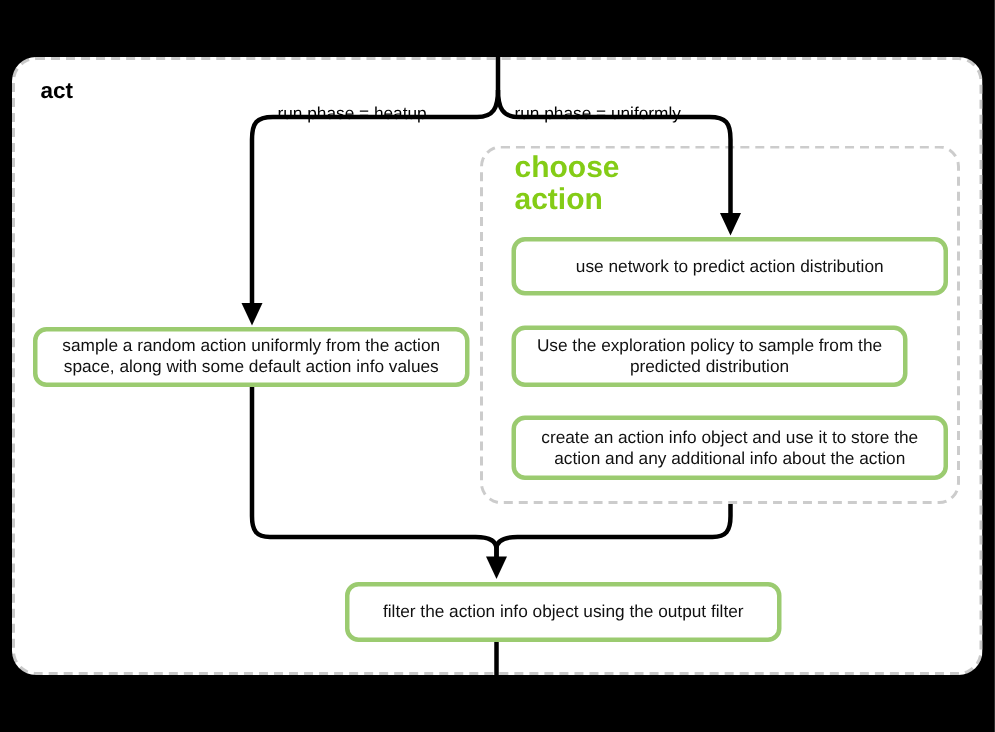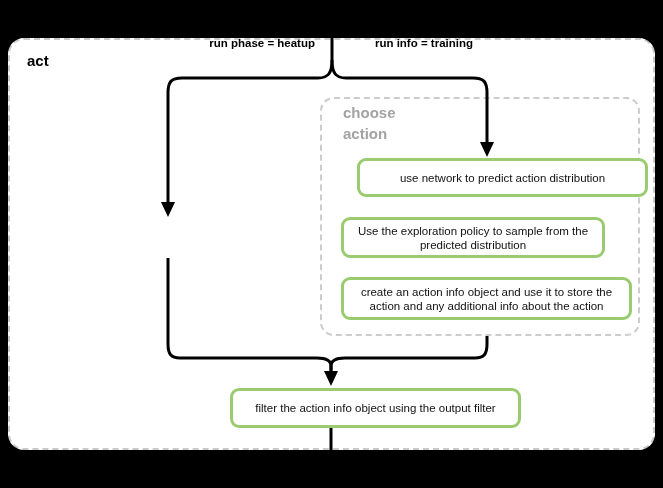--- a/index.html
+++ b/index.html
@@ -26,64 +26,64 @@
   }
   .act-title {
     position: absolute;
     left: 27px; top: 52px;
     font-size: 15px;
     font-weight: bold;
     color: #000;
   }
   .branch-label {
     position: absolute;
-    top: 37px;
+    top: 70px;
     width: 130px;
     font-size: 11.5px;
-    font-weight: bold;
+    font-weight: normal;
     color: #000;
-    text-align: right;
+    text-align: left;
     white-space: nowrap;
   }
   #branch-label-left  { left: 185px; }
   #branch-label-right { left: 343px; }
   #choose-container {
     position: absolute;
     left: 320px; top: 97px;
     width: 316px; height: 235px;
     background: #ffffff;
     border: 2px dashed #cccccc;
     border-radius: 14px;
   }
   .container-title {
     position: absolute;
     left: 343px; top: 102px;
     width: 100px;
-    font-size: 15px;
+    font-size: 20px;
     font-weight: bold;
     line-height: 21px;
-    color: #a3a3a3;
+    color: #84cc16;
   }
   .node {
     position: absolute;
     box-sizing: border-box;
     background: #ffffff;
     border: 3px solid #9bcb70;
     border-radius: 9px;
     display: flex;
     align-items: center;
     justify-content: center;
     text-align: center;
     font-size: 11.5px;
     line-height: 14px;
     color: #111;
     padding: 3px 12px;
   }
   #node-sample      { left: 22px;  top: 218px; width: 291px; height: 40px; }
-  #node-network     { left: 341px; top: 158px; width: 291px; height: 39px; margin-left: 16px; }
+  #node-network     { left: 341px; top: 158px; width: 291px; height: 39px; }
   #node-exploration { left: 341px; top: 217px; width: 264px; height: 41px; }
   #node-create      { left: 341px; top: 277px; width: 291px; height: 43px; }
   #node-filter      { left: 186px; top: 388px; width: 291px; height: 40px; margin-left: 44px; }
   .conn { stroke: #000; stroke-width: 3; fill: none; }
   .arrowhead { fill: #000; stroke: none; }
 </style>
 </head>
 <body>
 
 <div id="stage">
@@ -106,24 +106,27 @@
 
     <path class="conn" d="M487,336 V344 C487,354 484,358 475,358 H345 C335,358 331,361 331,366 V372"></path>
     <polygon class="arrowhead" points="331,386 324,371 338,371"></polygon>
 
     <path class="conn" d="M331,428 V450"></path>
   </svg>
 
   <div class="act-title">act</div>
 
   <div class="branch-label" id="branch-label-left">run phase = heatup</div>
-  <div class="branch-label" id="branch-label-right">run info = training</div>
+  <div class="branch-label" id="branch-label-right">run phase = uniformly</div>
 
   <div class="container-title">choose action</div>
 
+  <div class="node" id="node-sample">
+    <span>sample a random action uniformly from the action space, along with some default action info values</span>
+  </div>
 
   <div class="node" id="node-network">
     <span>use network to predict action distribution</span>
   </div>
 
   <div class="node" id="node-exploration">
     <span>Use the exploration policy to sample from the predicted distribution</span>
   </div>
 
   <div class="node" id="node-create">

